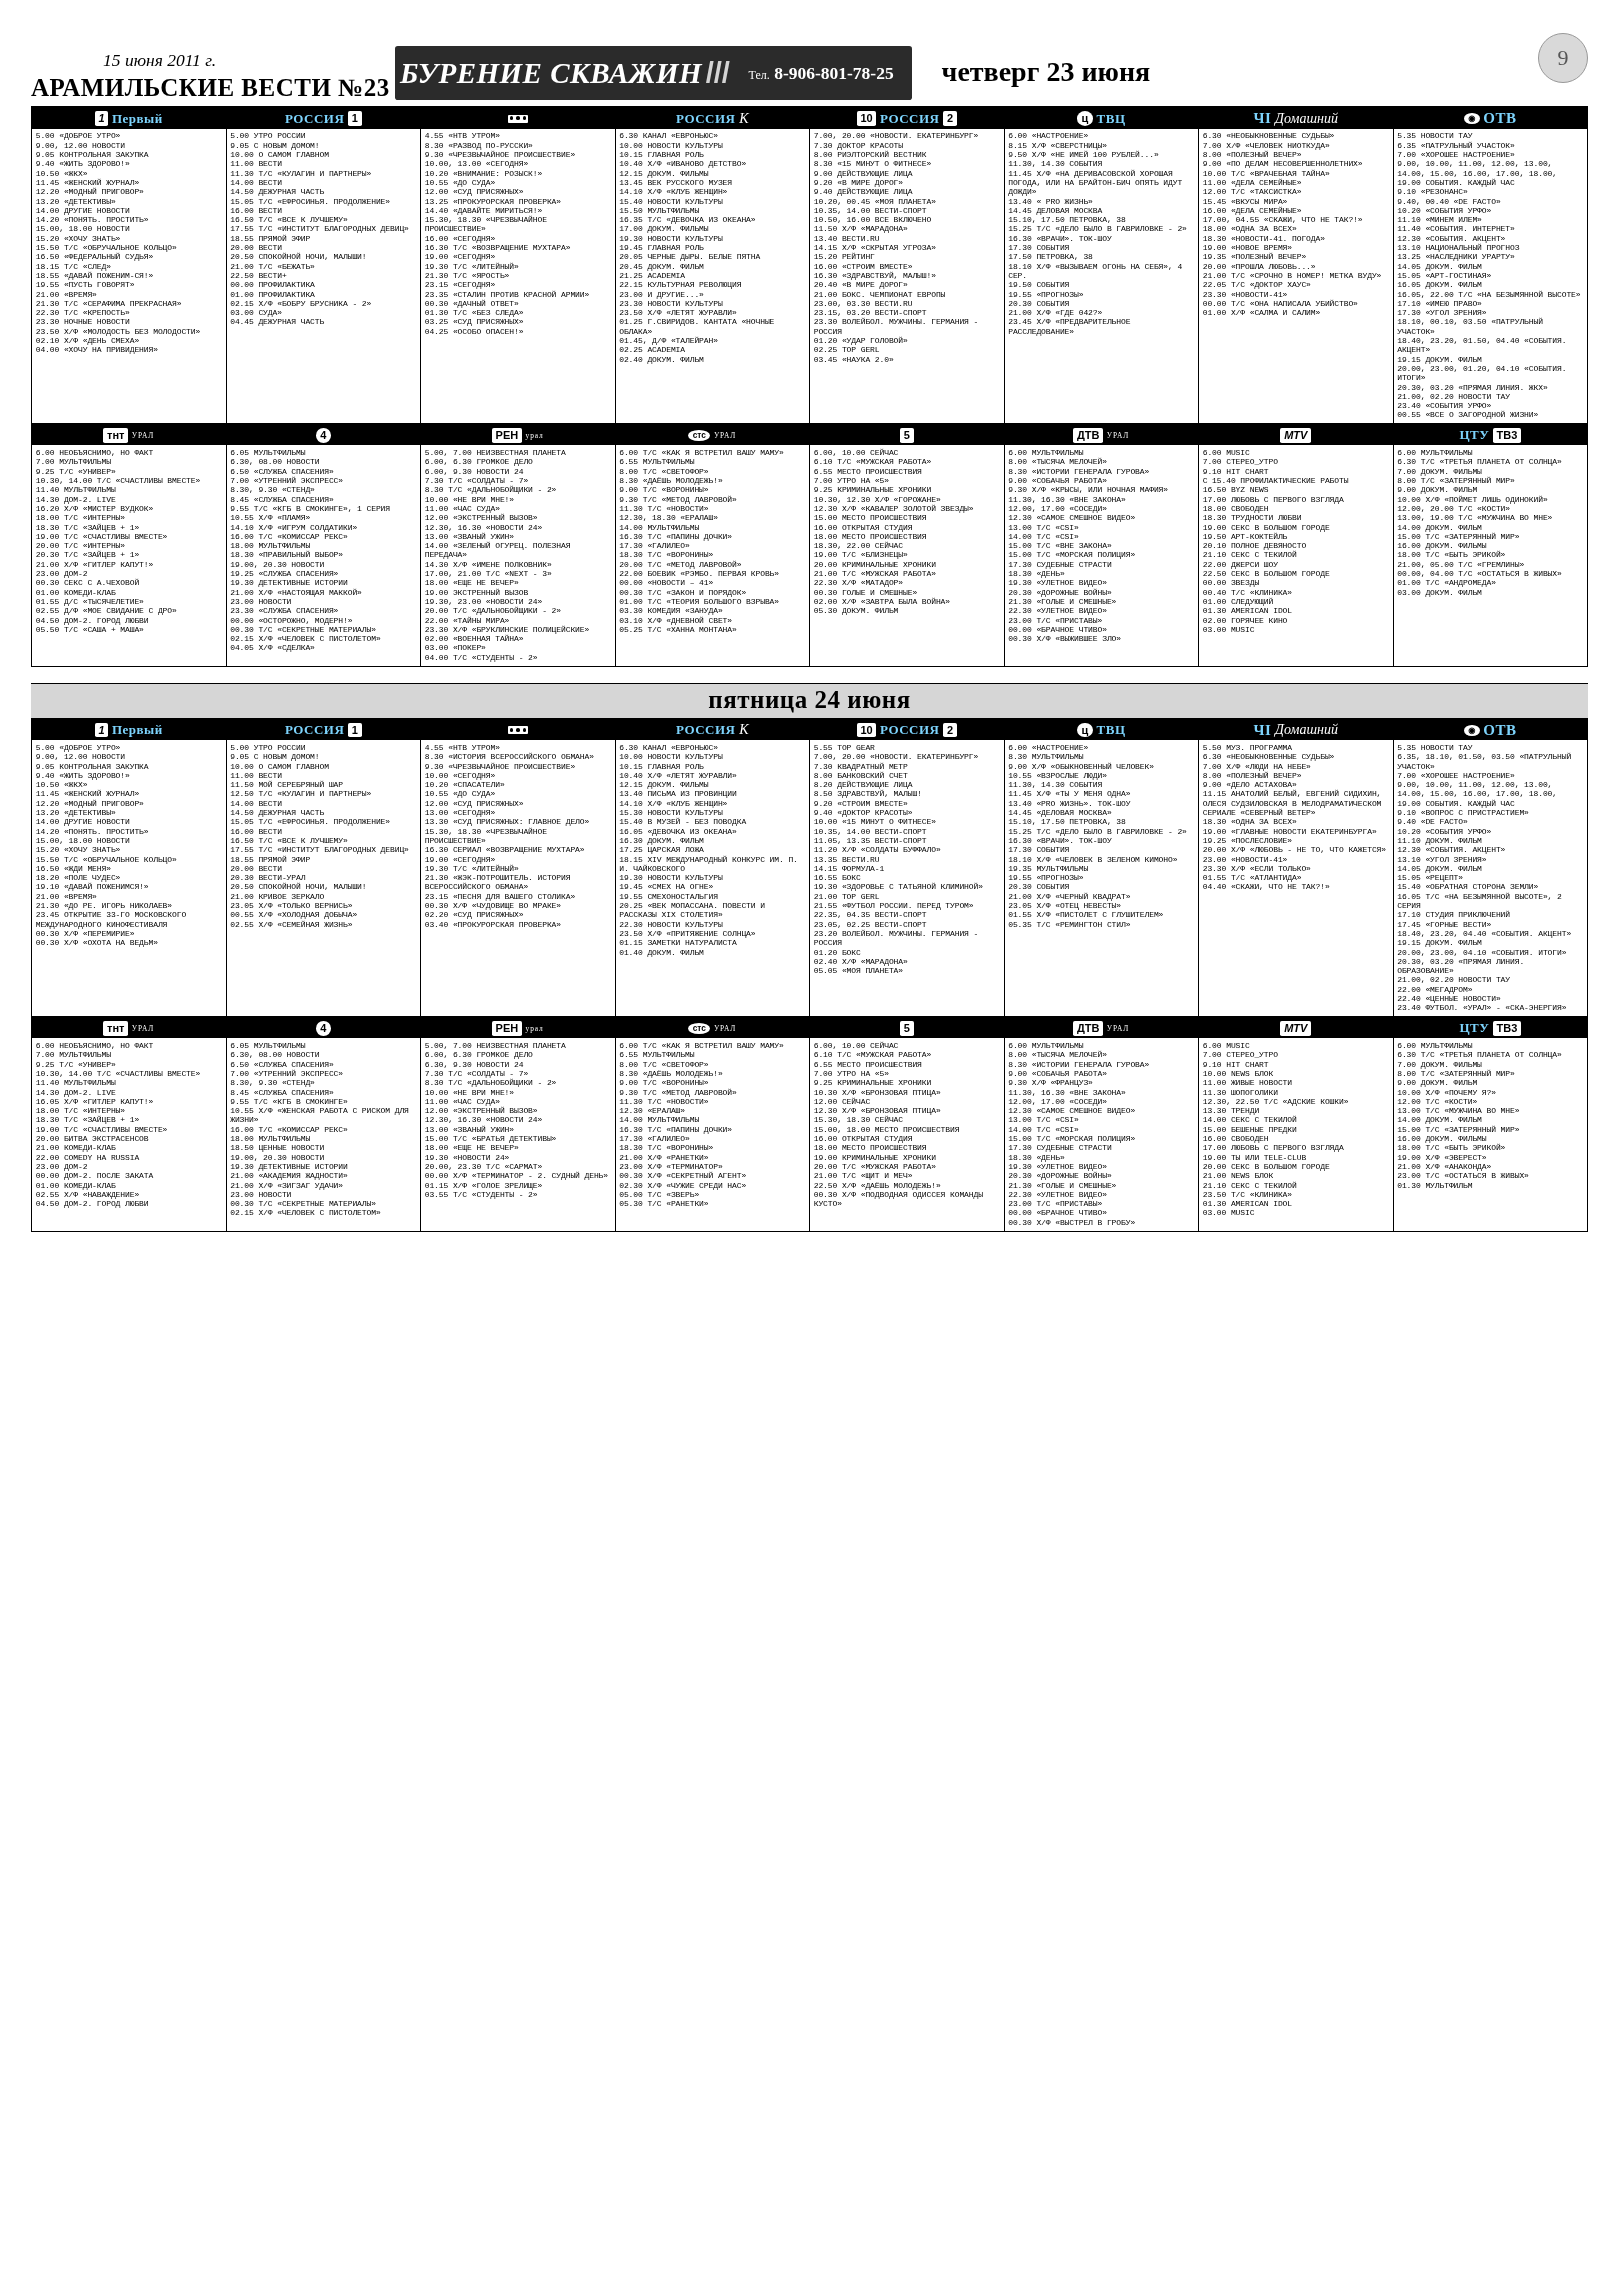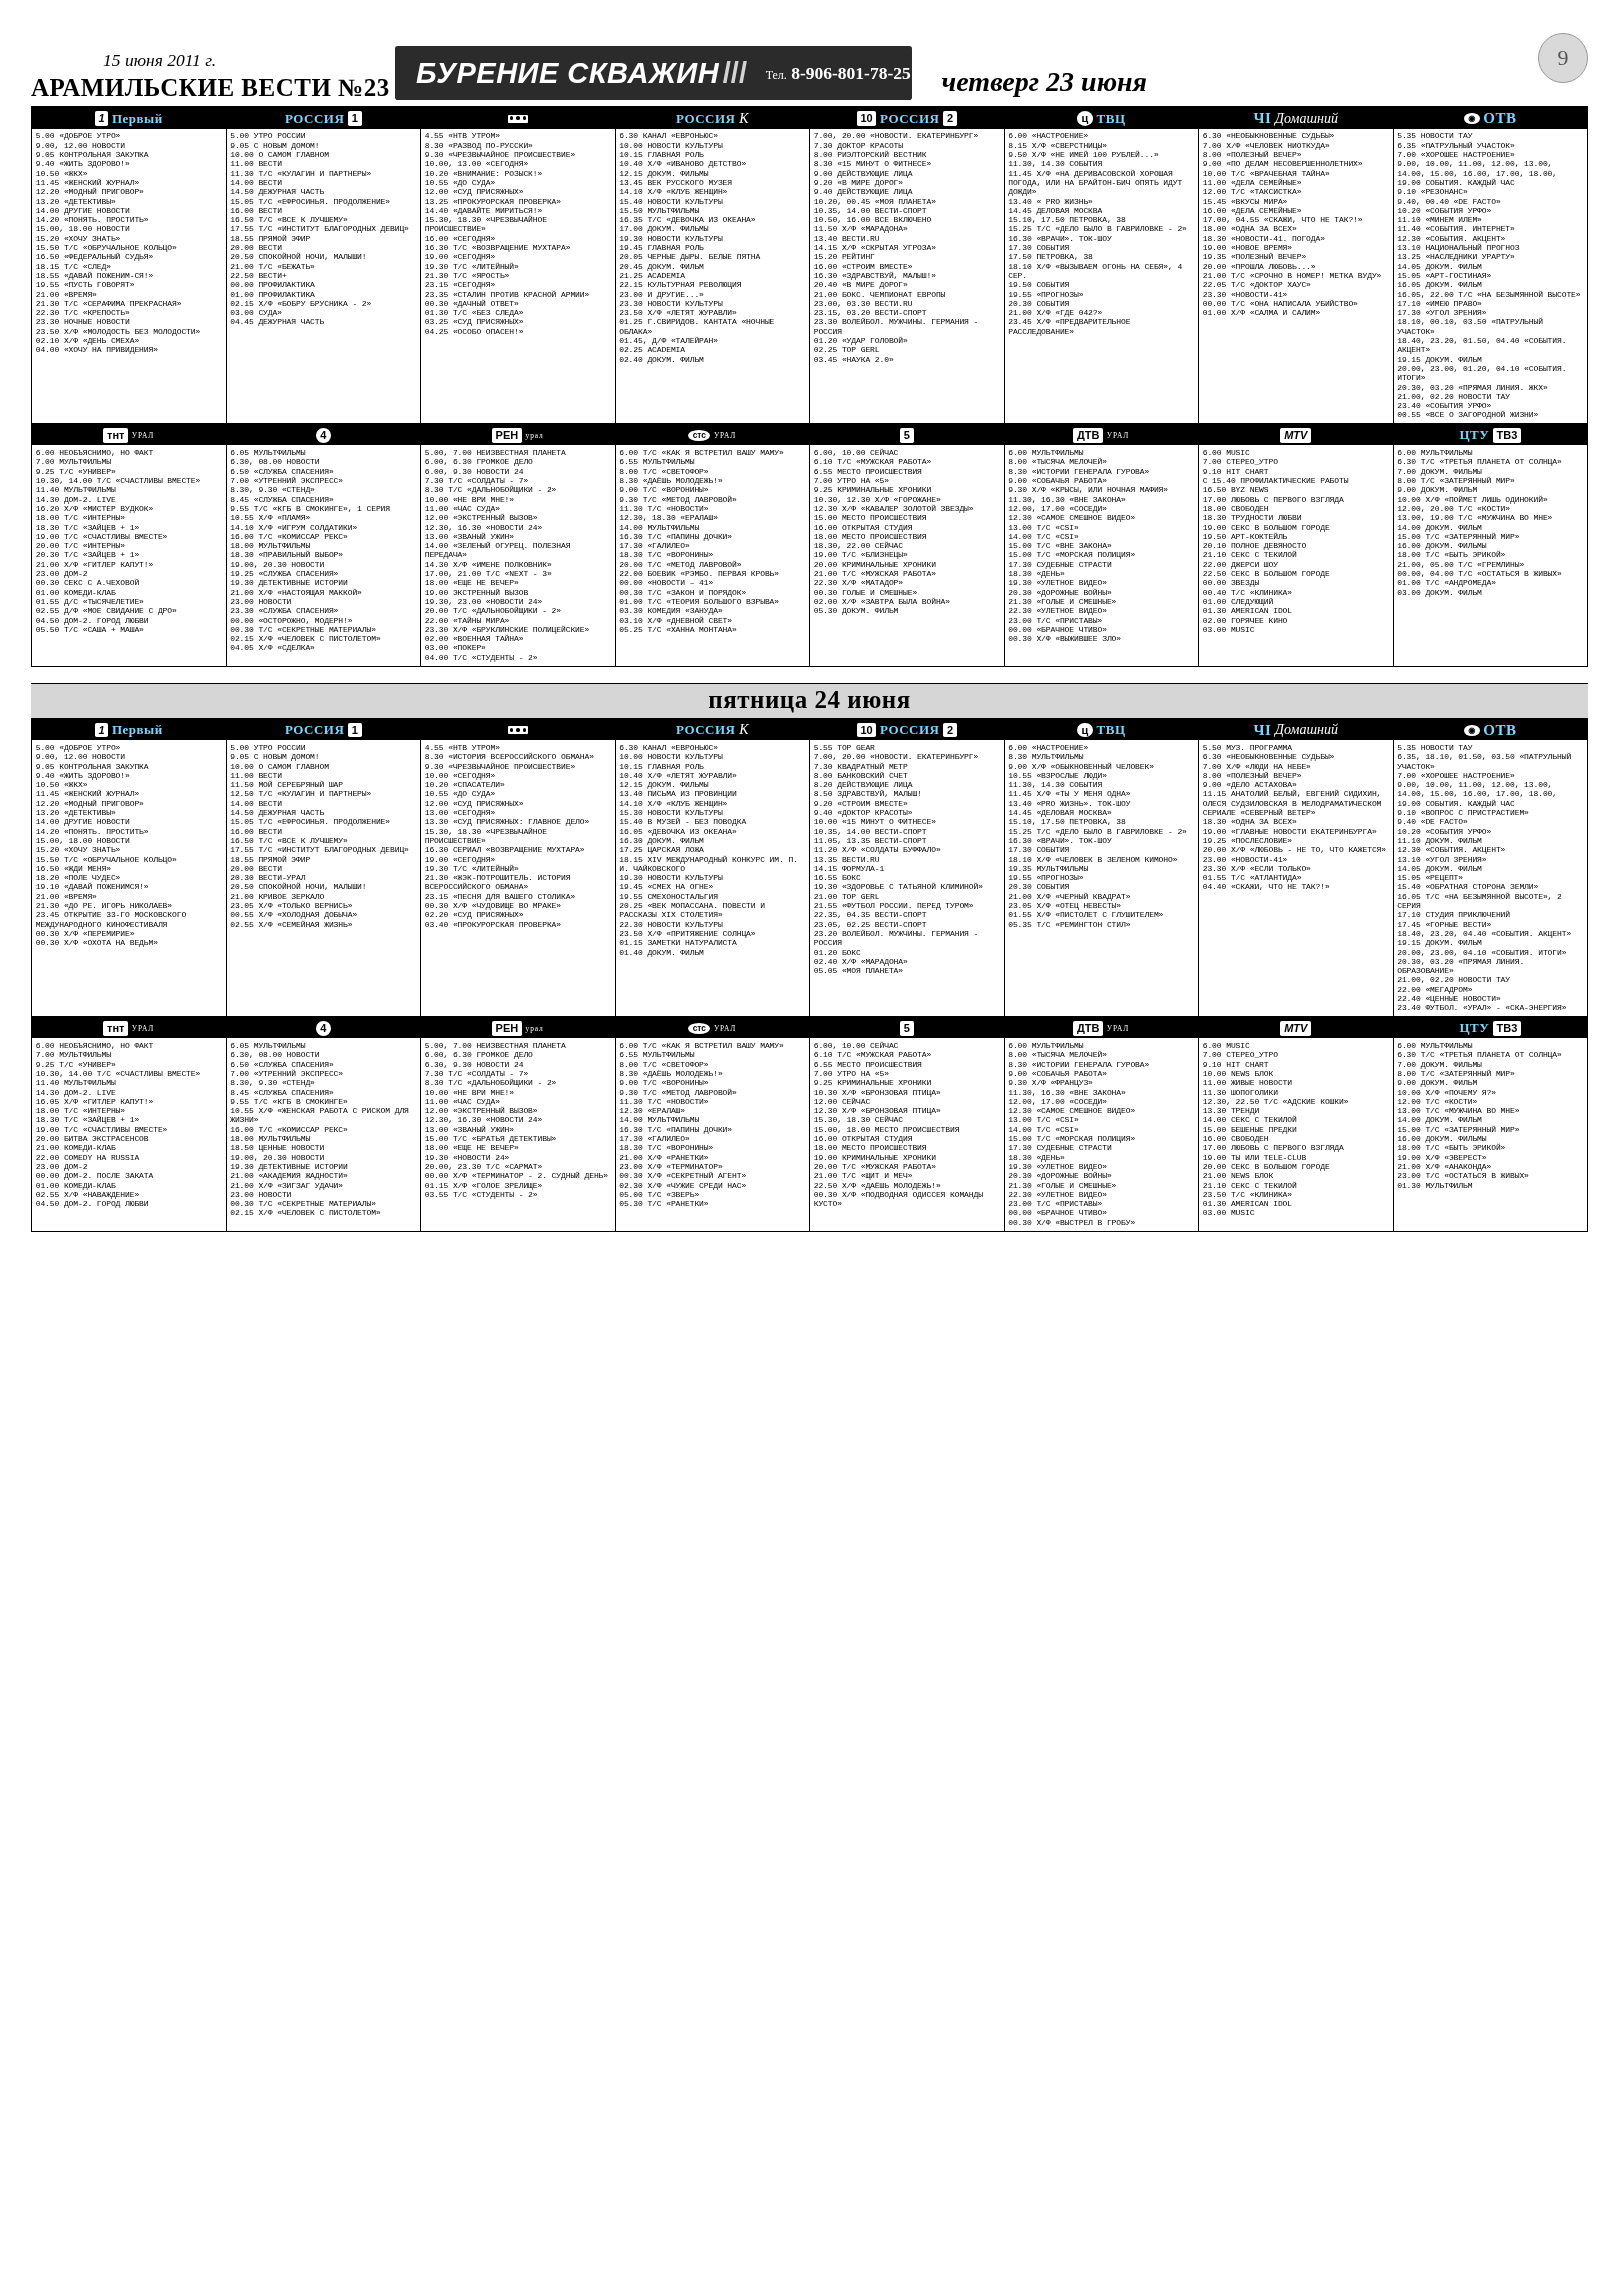--- a/index.html
+++ b/index.html
@@ -51,25 +51,25 @@
     color:#fff;
     height:54px;
     margin-bottom:1.8px;
     display:flex;
     align-items:center;
     border-radius:2.8px;
     overflow:hidden;
     max-width:517px;
   }
   .mh-ad .adtxt{
-    font-family:Liberation Sans, sans-serif;
+    font-family:Liberation Serif, serif;
     font-weight:bold;
     font-style:italic;
     font-size:29px;
-    padding-left:21px;
+    padding-left:5px;
     letter-spacing:0.5px;
     white-space:nowrap;
   }
   .mh-ad .slash{
     font-size:29px;
     font-weight:bold;
     color:#fff;
     opacity:.8;
     padding:0 3.7px;
   }
@@ -79,22 +79,21 @@
     font-size:17.5px;
     white-space:nowrap;
   }
   .mh-ad .phone small{font-size:12px;font-weight:normal;margin-left:15px;}
   .mh-day{
     font-family:"Liberation Serif", serif;
     font-weight:bold;
     font-size:28px;
     white-space:nowrap;
     margin-left:16.6px;
-    margin-bottom:4px;
-    font-style:italic;
+    margin-bottom:14px;
   }
   .mh-pageno{
     position:absolute;
     right:0;top:-3.7px;
     width:48px;height:48px;
     border-radius:50%;
     background:#d9d9d9;
     border:0.9px solid #999;
     display:flex;align-items:center;justify-content:center;
     font-family:"Liberation Serif", serif;

